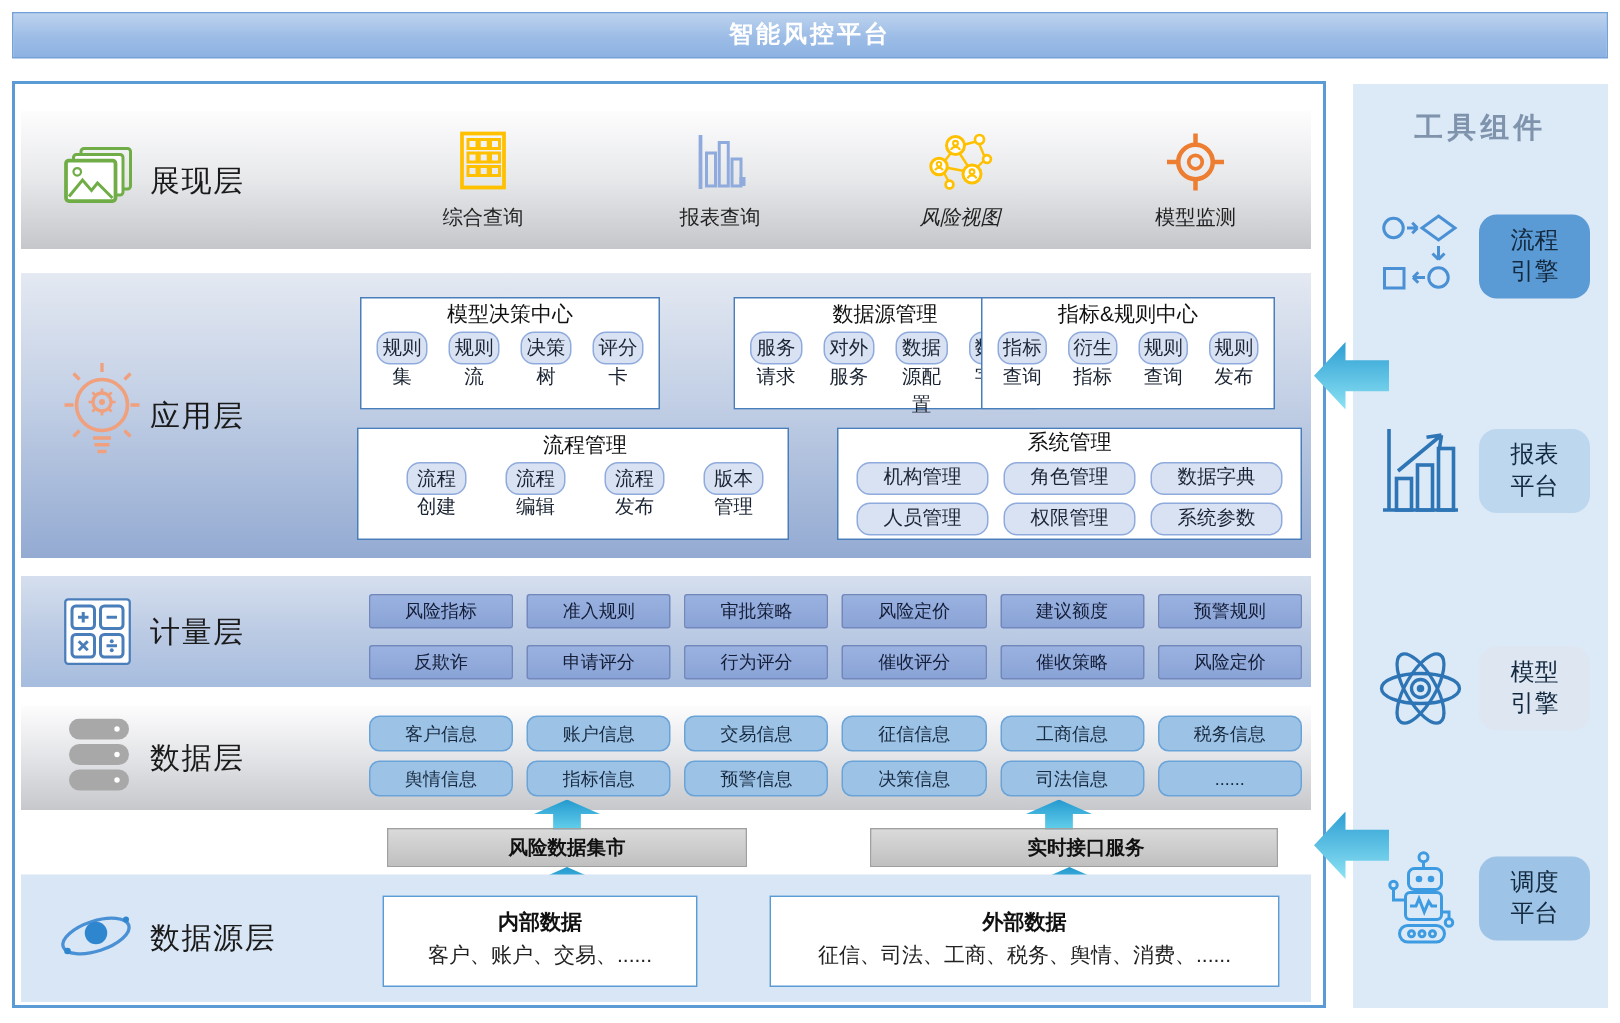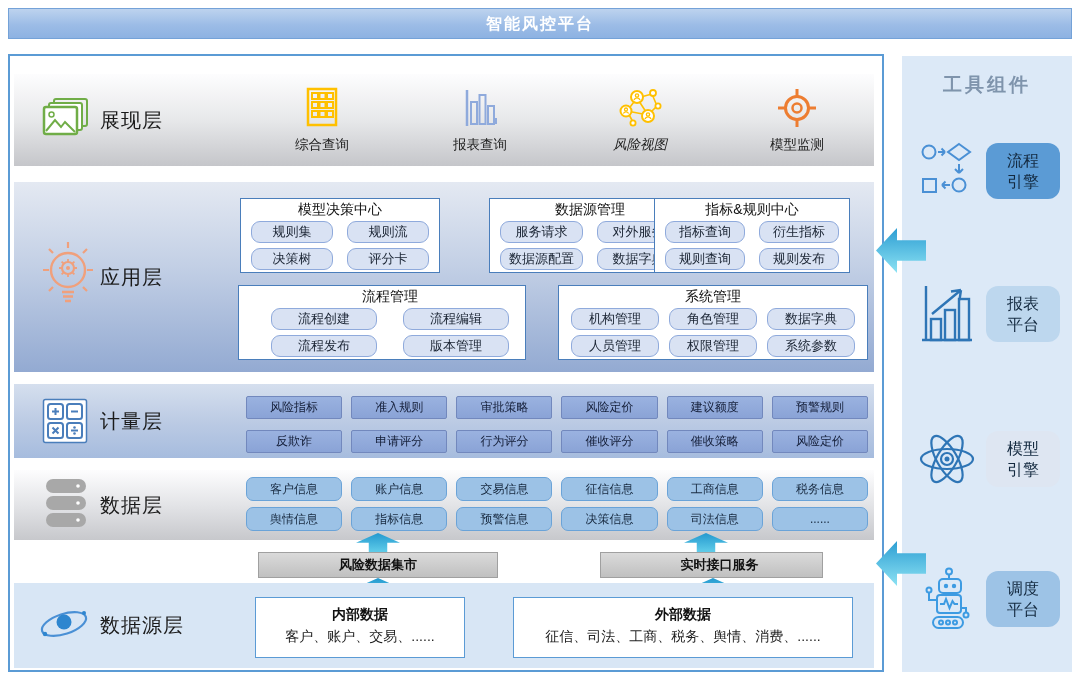--- a/index.html
+++ b/index.html
@@ -29,21 +29,21 @@
   .layer-icon { position:absolute; }
 
   
   .p-item { position:absolute; top:84px; width:120px; text-align:center; }
   .p-icon { height:48px; display:flex; align-items:center; justify-content:center; }
   .p-label { margin-top:4px; font-size:13.5px; color:#222; }
 
   
   .group { position:absolute; background:#fff; border:1.5px solid #4a7ebb; }
   .g-title { text-align:center; font-size:14px; line-height:21px; color:#111; }
-  .g-items { display:grid; grid-template-columns:repeat(2,1fr); gap:5px 14px; padding:1px 10px; }
+  .g-items { display:grid; grid-template-columns:repeat(4,1fr); gap:5px 14px; padding:1px 10px; }
   .g-btn { height:22px; line-height:19px; text-align:center; font-size:13px; color:#1a2433;
     background:#d9e2f3; border:1px solid #8faadc; border-radius:9px; }
   .group-wide .g-items { gap:5px 26px; padding:1px 16px; }
   .group-3col .g-items { grid-template-columns:repeat(3,1fr); gap:5px 10px; padding:1px 12px; }
 
   
   .m-row { position:absolute; left:246px; width:622px; height:23px;
     display:grid; grid-template-columns:repeat(6,1fr); gap:0 9px; }
   .m-btn { text-align:center; font-size:12px; line-height:21px; color:#141e38;
     background:linear-gradient(180deg,#9ab2e0 0%,#8aa3d6 100%); border:1px solid #7288bd; border-radius:2px; }
@@ -208,21 +208,21 @@
 </div>
 <div class="group group-wide" style="left:238px;top:285px;width:288px;height:75px;padding-left:16px;">
   <div class="g-title">流程管理</div>
   <div class="g-items">
       <div class="g-btn">流程创建</div>
       <div class="g-btn">流程编辑</div>
       <div class="g-btn">流程发布</div>
       <div class="g-btn">版本管理</div>
     </div>
 </div>
-<div class="group group-3col" style="left:558px;top:285px;width:310px;height:75px;">
+<div class="group group-3col" style="left:558px;top:285px;width:310px;height:75px;font-family:Liberation Mono, monospace;">
   <div class="g-title">系统管理</div>
   <div class="g-items">
       <div class="g-btn">机构管理</div>
       <div class="g-btn">角色管理</div>
       <div class="g-btn">数据字典</div>
       <div class="g-btn">人员管理</div>
       <div class="g-btn">权限管理</div>
       <div class="g-btn">系统参数</div>
     </div>
 </div>
@@ -286,21 +286,21 @@
     <div class="d-btn">指标信息</div>
     <div class="d-btn">预警信息</div>
     <div class="d-btn">决策信息</div>
     <div class="d-btn">司法信息</div>
     <div class="d-btn">......</div>
   </div>
 
 <div class="up-arrow" style="left:356px;top:533px;"></div>
 <div class="up-arrow" style="left:684px;top:533px;"></div>
 <div class="pipe-bar" style="left:258px;width:240px;">风险数据集市</div>
-<div class="pipe-bar" style="left:600px;width:223px;padding-left:16px;">实时接口服务</div>
+<div class="pipe-bar" style="left:580px;width:272px;padding-left:16px;">实时接口服务</div>
 <div class="up-arrow" style="left:356px;top:578px;"></div>
 <div class="up-arrow" style="left:691px;top:578px;"></div>
 
 <div class="band band-source"></div>
 <div class="layer-icon" style="left:38px;top:602px;">
   <svg width="52" height="44" viewBox="0 0 52 44" fill="none">
     <ellipse cx="26" cy="22" rx="23" ry="10" stroke="#4a90d5" stroke-width="2.2" transform="rotate(-18 26 22)"></ellipse>
     <circle cx="26" cy="20" r="7.5" fill="#2e86cf"></circle>
     <circle cx="7" cy="32" r="2.2" fill="#2e86cf"></circle>
     <circle cx="46" cy="11" r="2" fill="#2e86cf"></circle>

